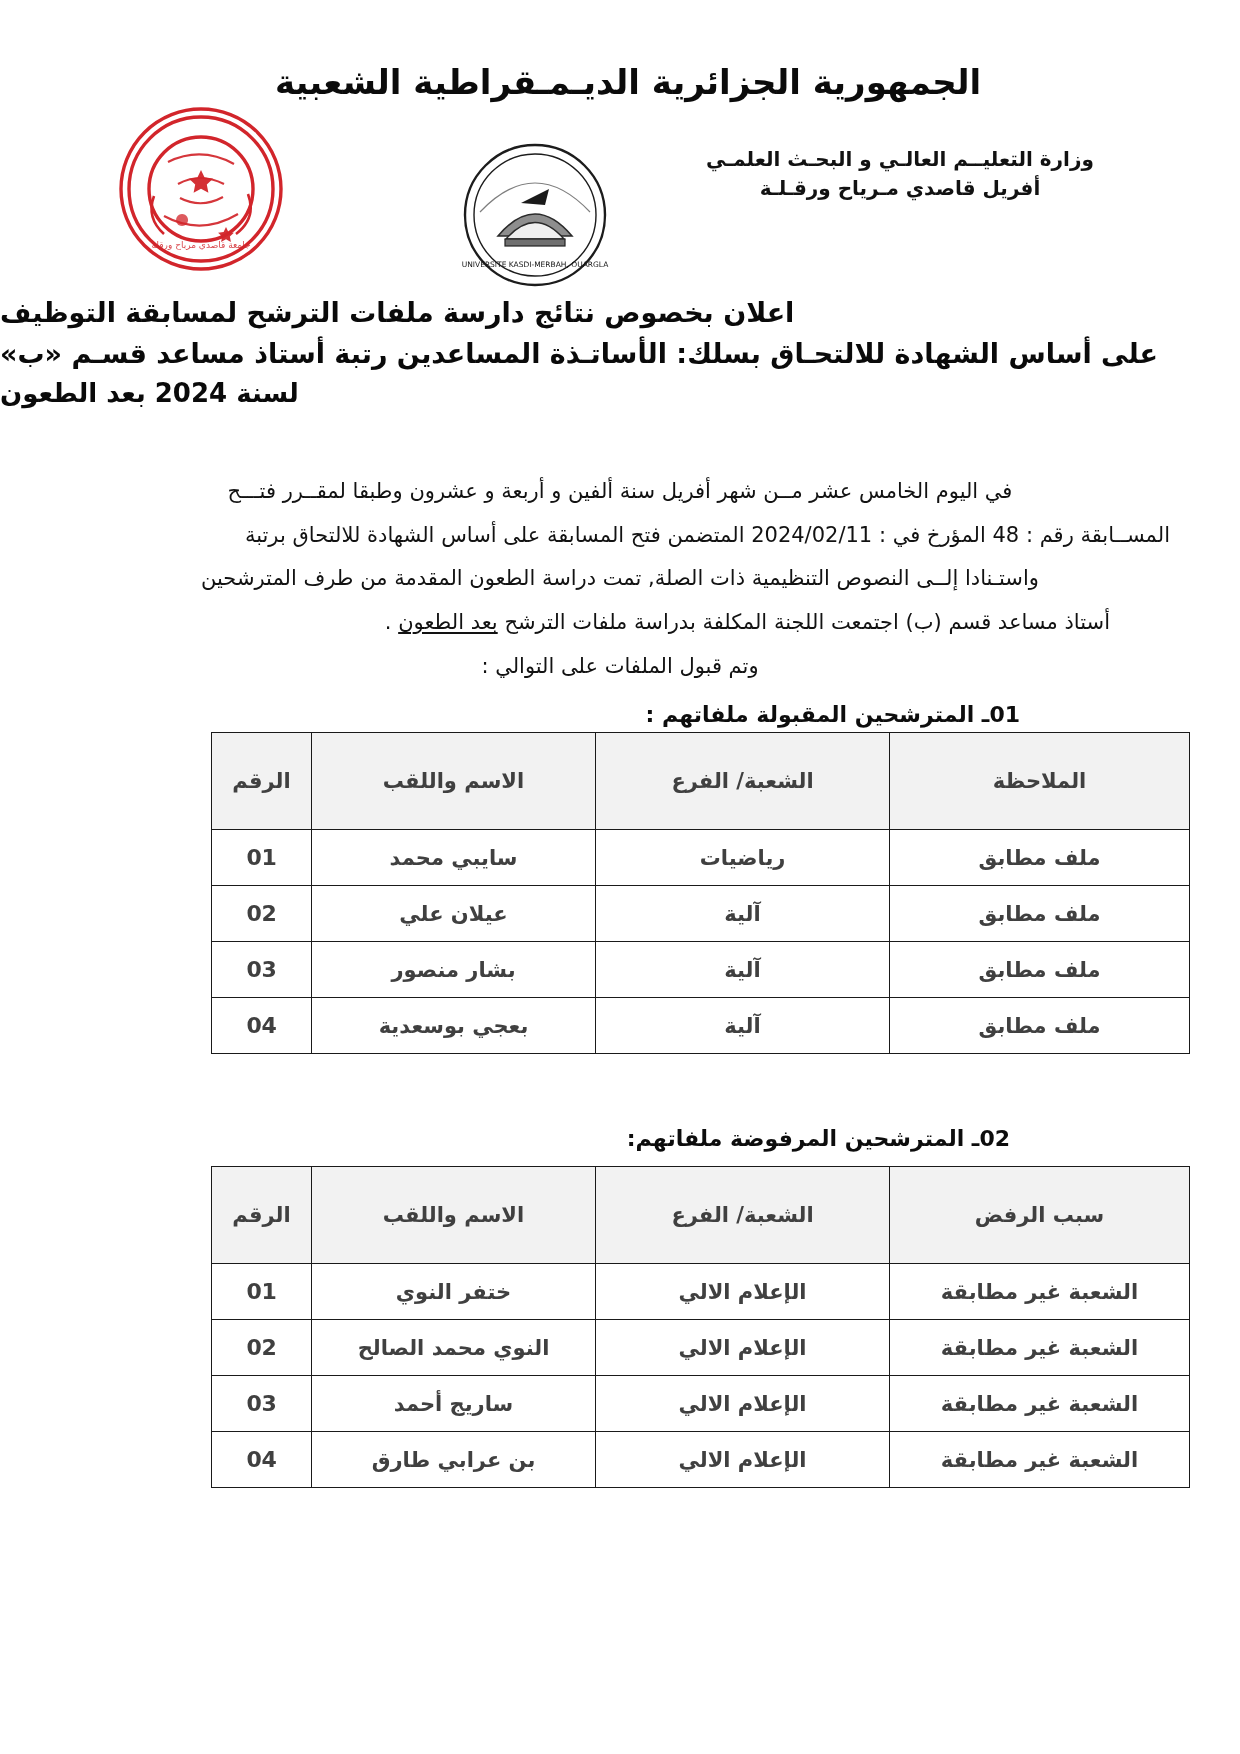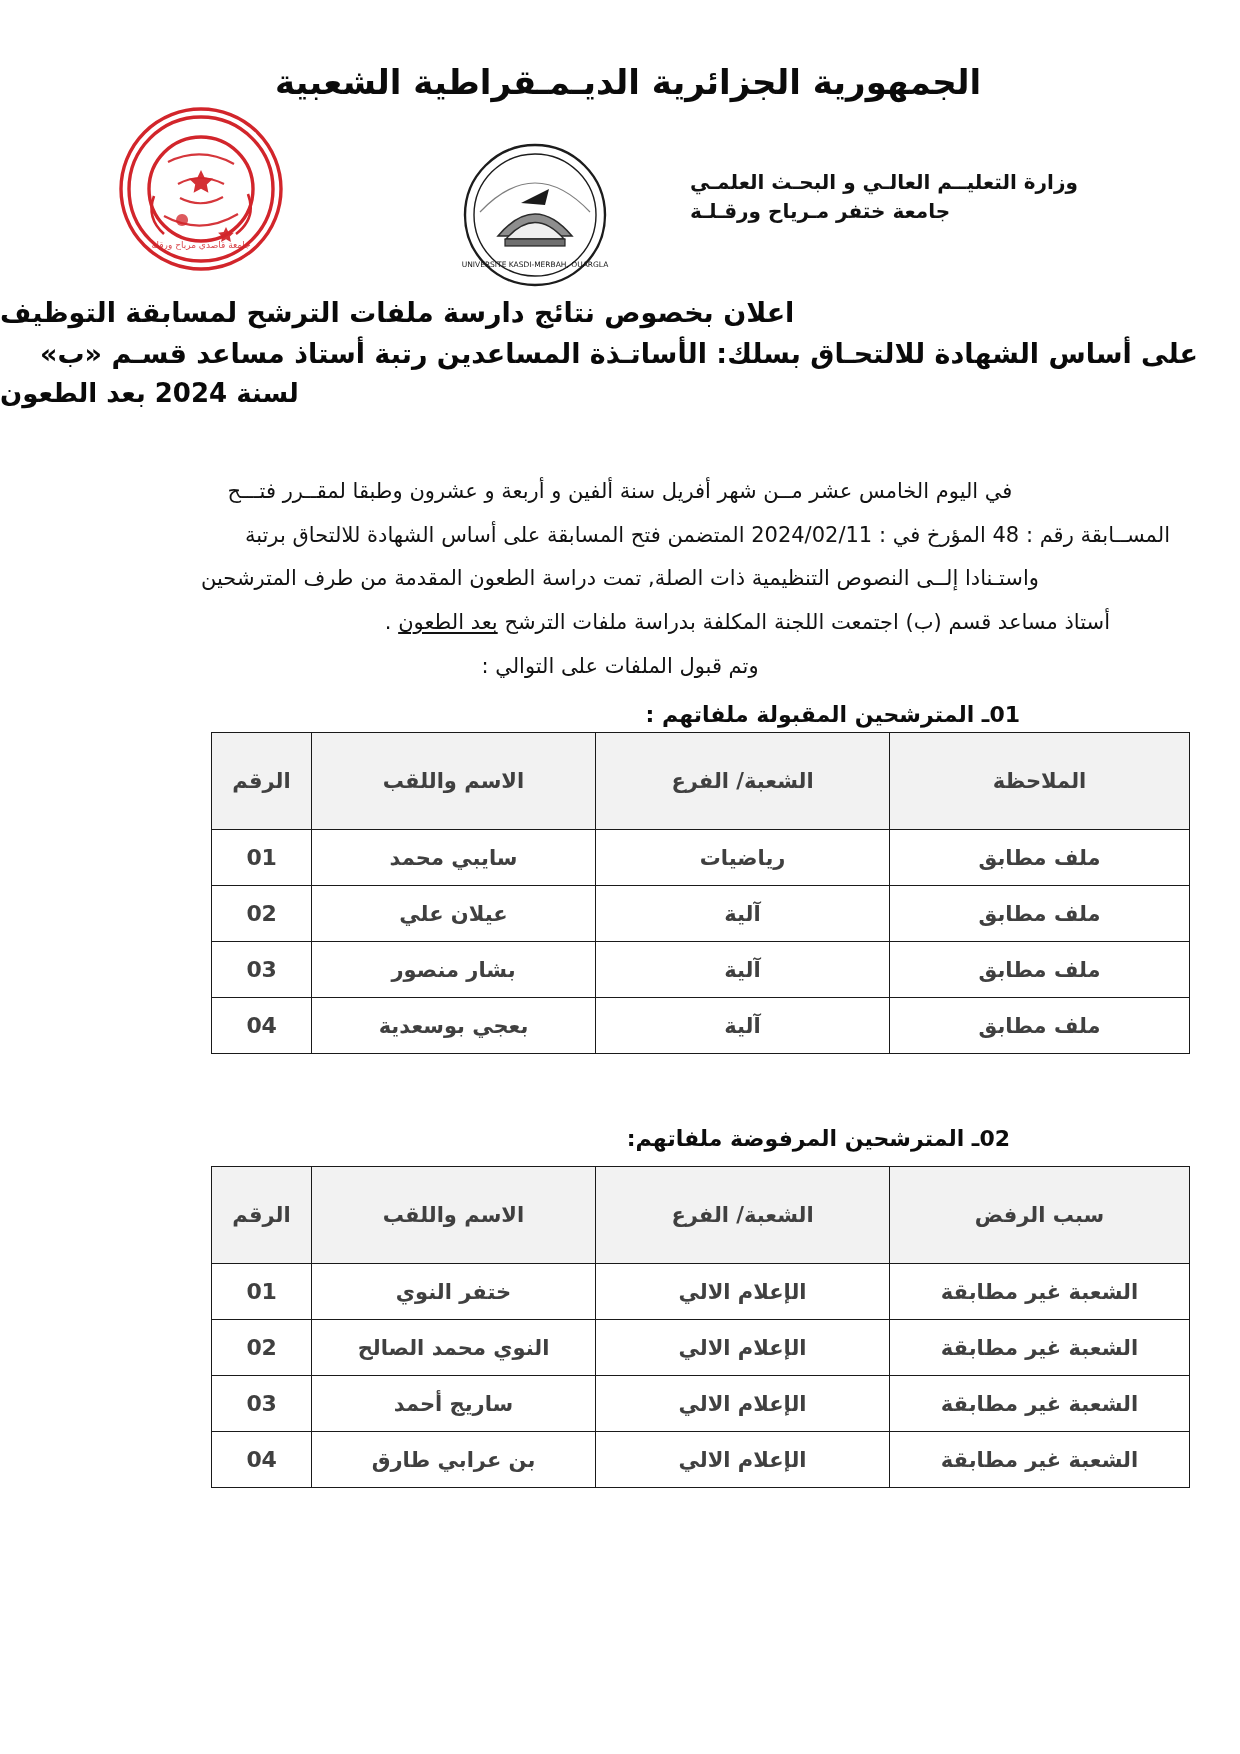--- a/index.html
+++ b/index.html
@@ -30,23 +30,23 @@
     left: 8px;
     width: 1240px;
     text-align: center;
     font-size: 34px;
     font-weight: bold;
     letter-spacing: -0.5px;
     color: #0b0b0b;
   }
   .ministry-block {
     position: absolute;
-    top: 168px;
+    top: 145px;
     right: 130px;
-    text-align: left;
+    text-align: center;
     width: 420px;
     line-height: 1.45;
   }
   .ministry-line {
     font-size: 20px;
     font-weight: bold;
     color: #121212;
     letter-spacing: -0.3px;
   }
   .university-line {
@@ -85,21 +85,21 @@
     text-align: left;
   }
   .doc-title .t-line {
     font-size: 27px;
     font-weight: bold;
     color: #0a0a0a;
     line-height: 1.52;
     letter-spacing: -0.4px;
     white-space: nowrap;
   }
-  .doc-title .t-line.l2 { font-size: 27px; padding-left: 40px; }
+  .doc-title .t-line.l2 { font-size: 27px; }
   .doc-title .t-line.l3 { font-size: 26px; }
 
   
   .body-text {
     position: absolute;
     top: 470px;
     right: 70px;
     width: 1100px;
     font-size: 21px;
     line-height: 2.08;
@@ -215,21 +215,21 @@
         <text x="75" y="127" text-anchor="middle">UNIVERSITE KASDI-MERBAH, OUARGLA</text>
       </g>
       <g stroke="#141414" stroke-width="1.2" fill="none">
         <path d="M20 72 q55 -58 110 0" opacity="0.55"></path>
       </g>
     </svg>
   </div>
 
   <div class="ministry-block">
     <div class="ministry-line">وزارة التعليــم العالـي و البحـث العلمـي</div>
-    <div class="university-line">جامعة ختفر مـرياح ورقـلـة</div>
+    <div class="university-line">أفريل قاصدي مـرياح ورقـلـة</div>
   </div>
 
   <div class="doc-title">
     <div class="t-line l1">اعلان بخصوص نتائج دارسة ملفات الترشح لمسابقة التوظيف</div>
     <div class="t-line l2">على أساس الشهادة للالتحـاق بسلك: الأساتـذة المساعدين رتبة أستاذ مساعد  قسـم «ب»</div>
     <div class="t-line l3">لسنة 2024 بعد الطعون</div>
   </div>
 
   <div class="body-text">
     <span class="p-line center-ish">في اليوم الخامس عشر مــن  شهر أفريل سنة ألفين و أربعة و عشرون وطبقا لمقــرر فتـــح</span>

